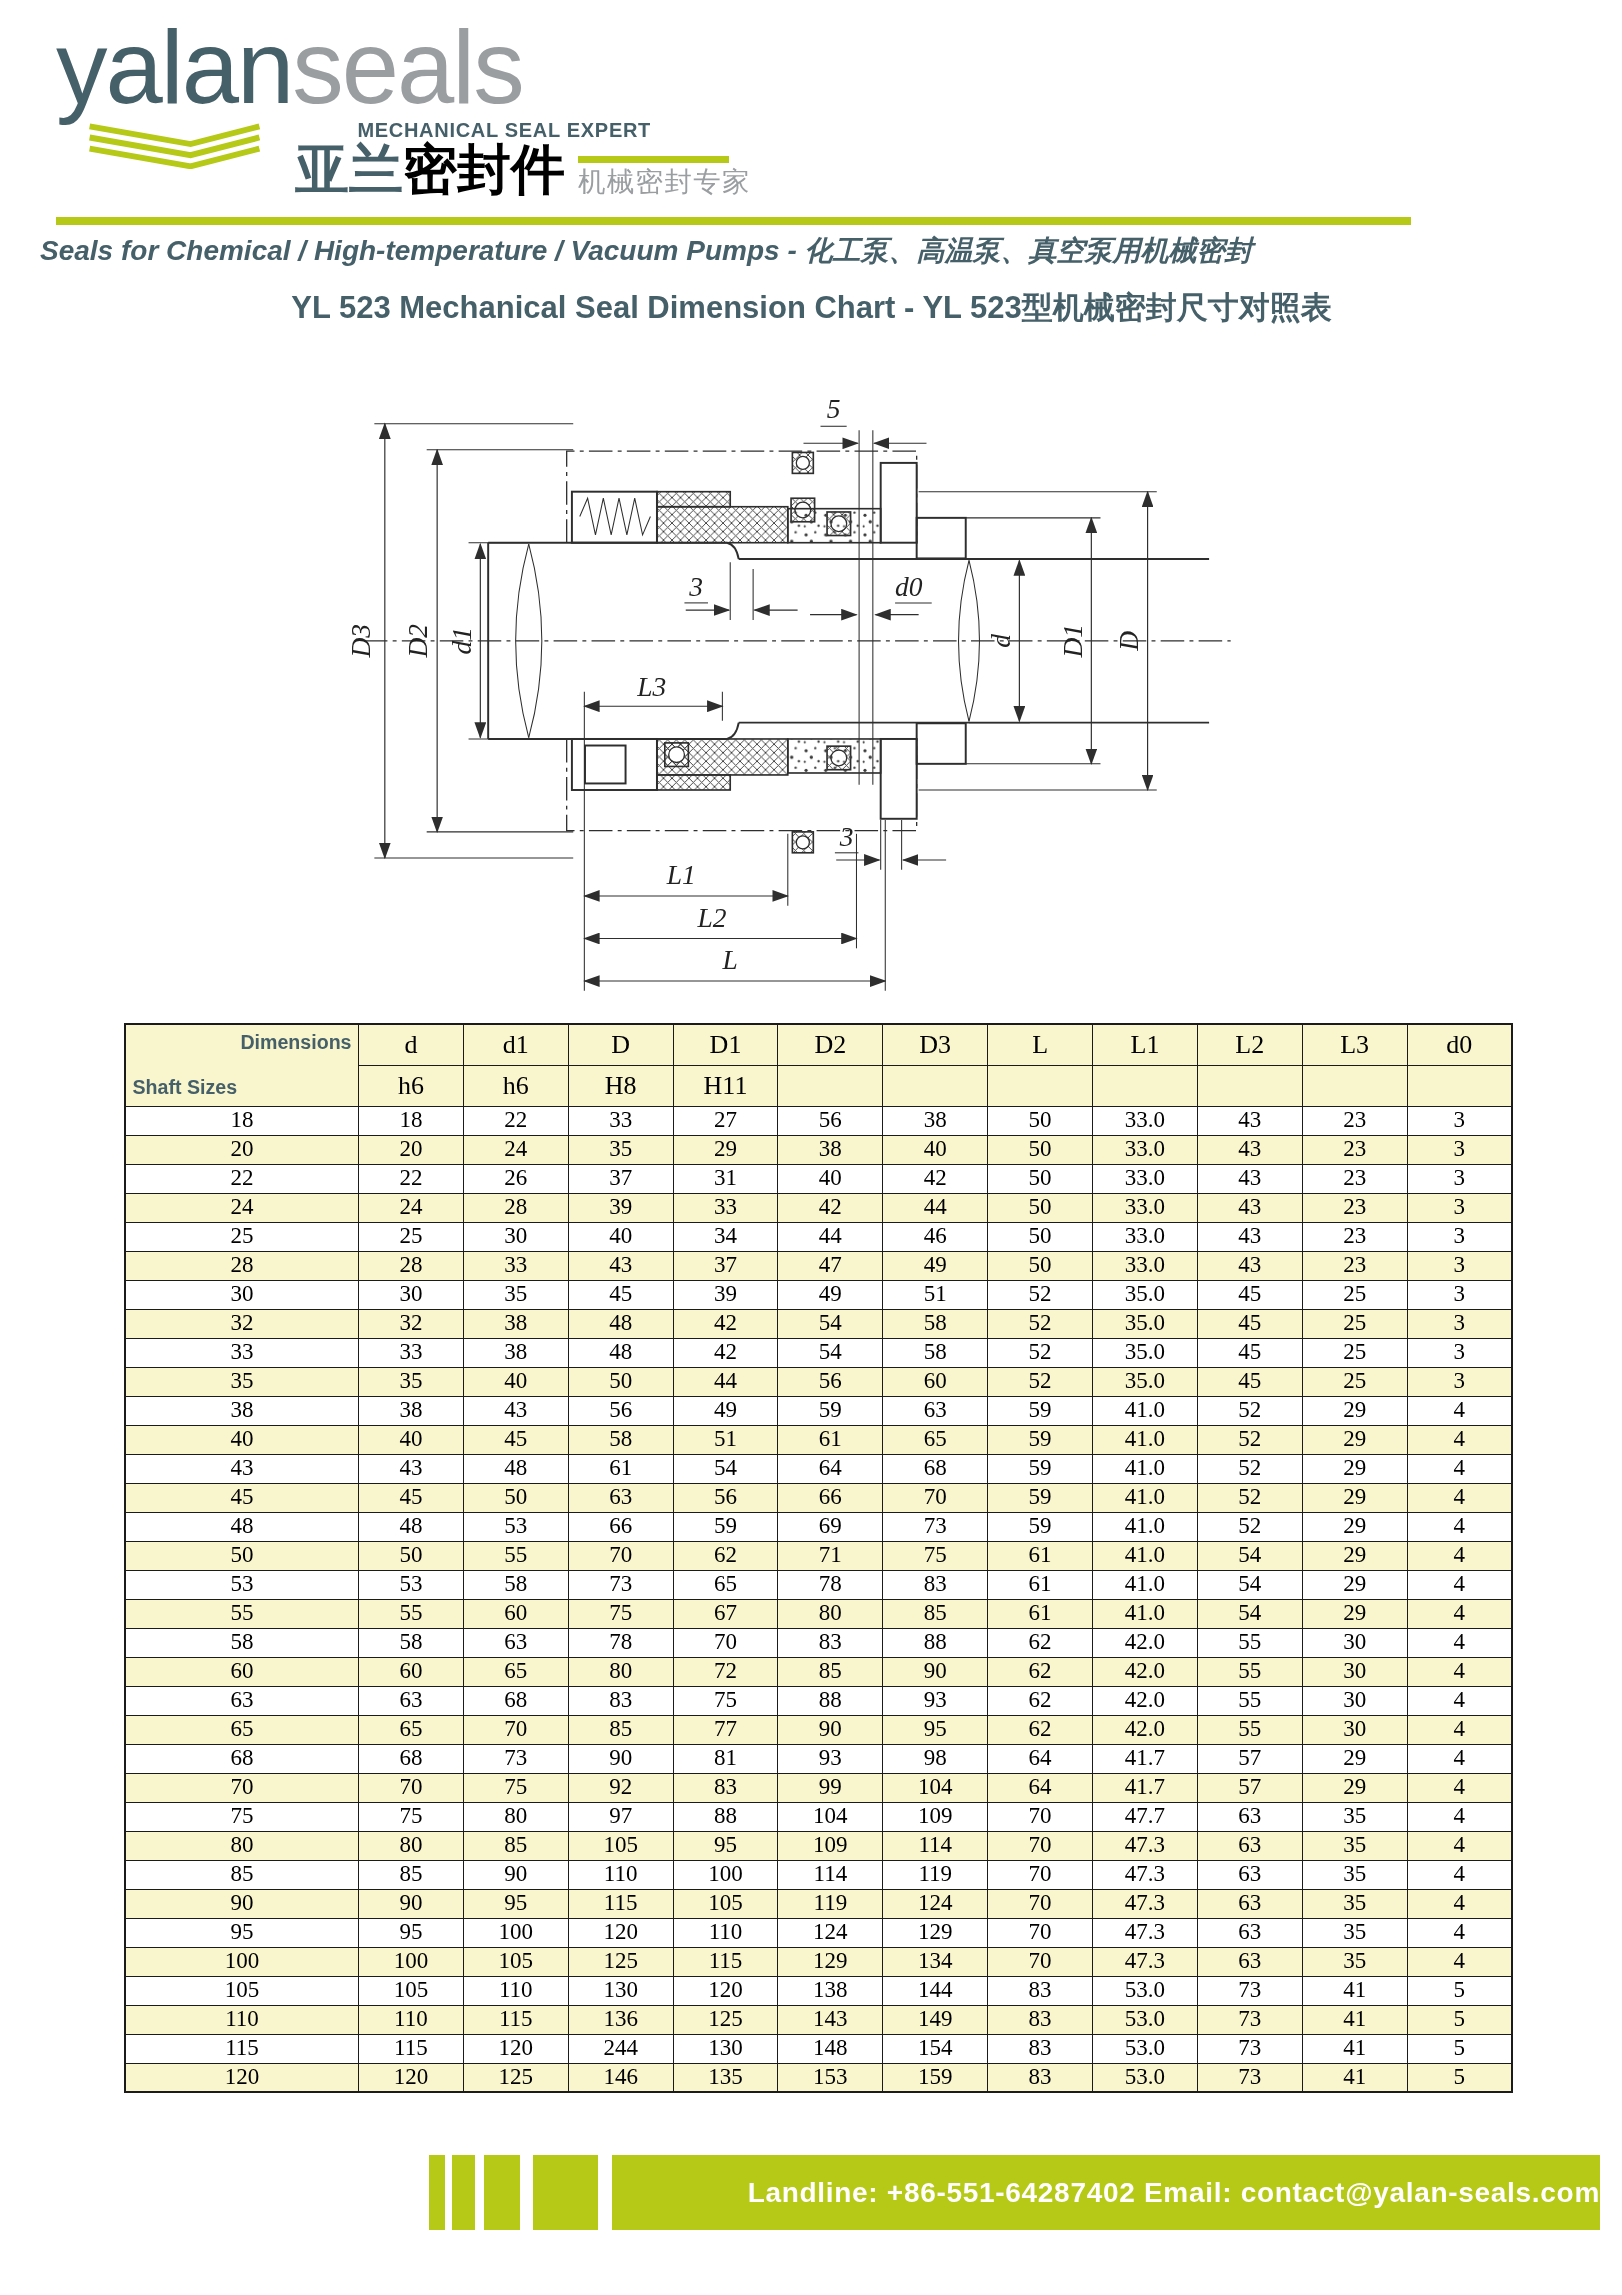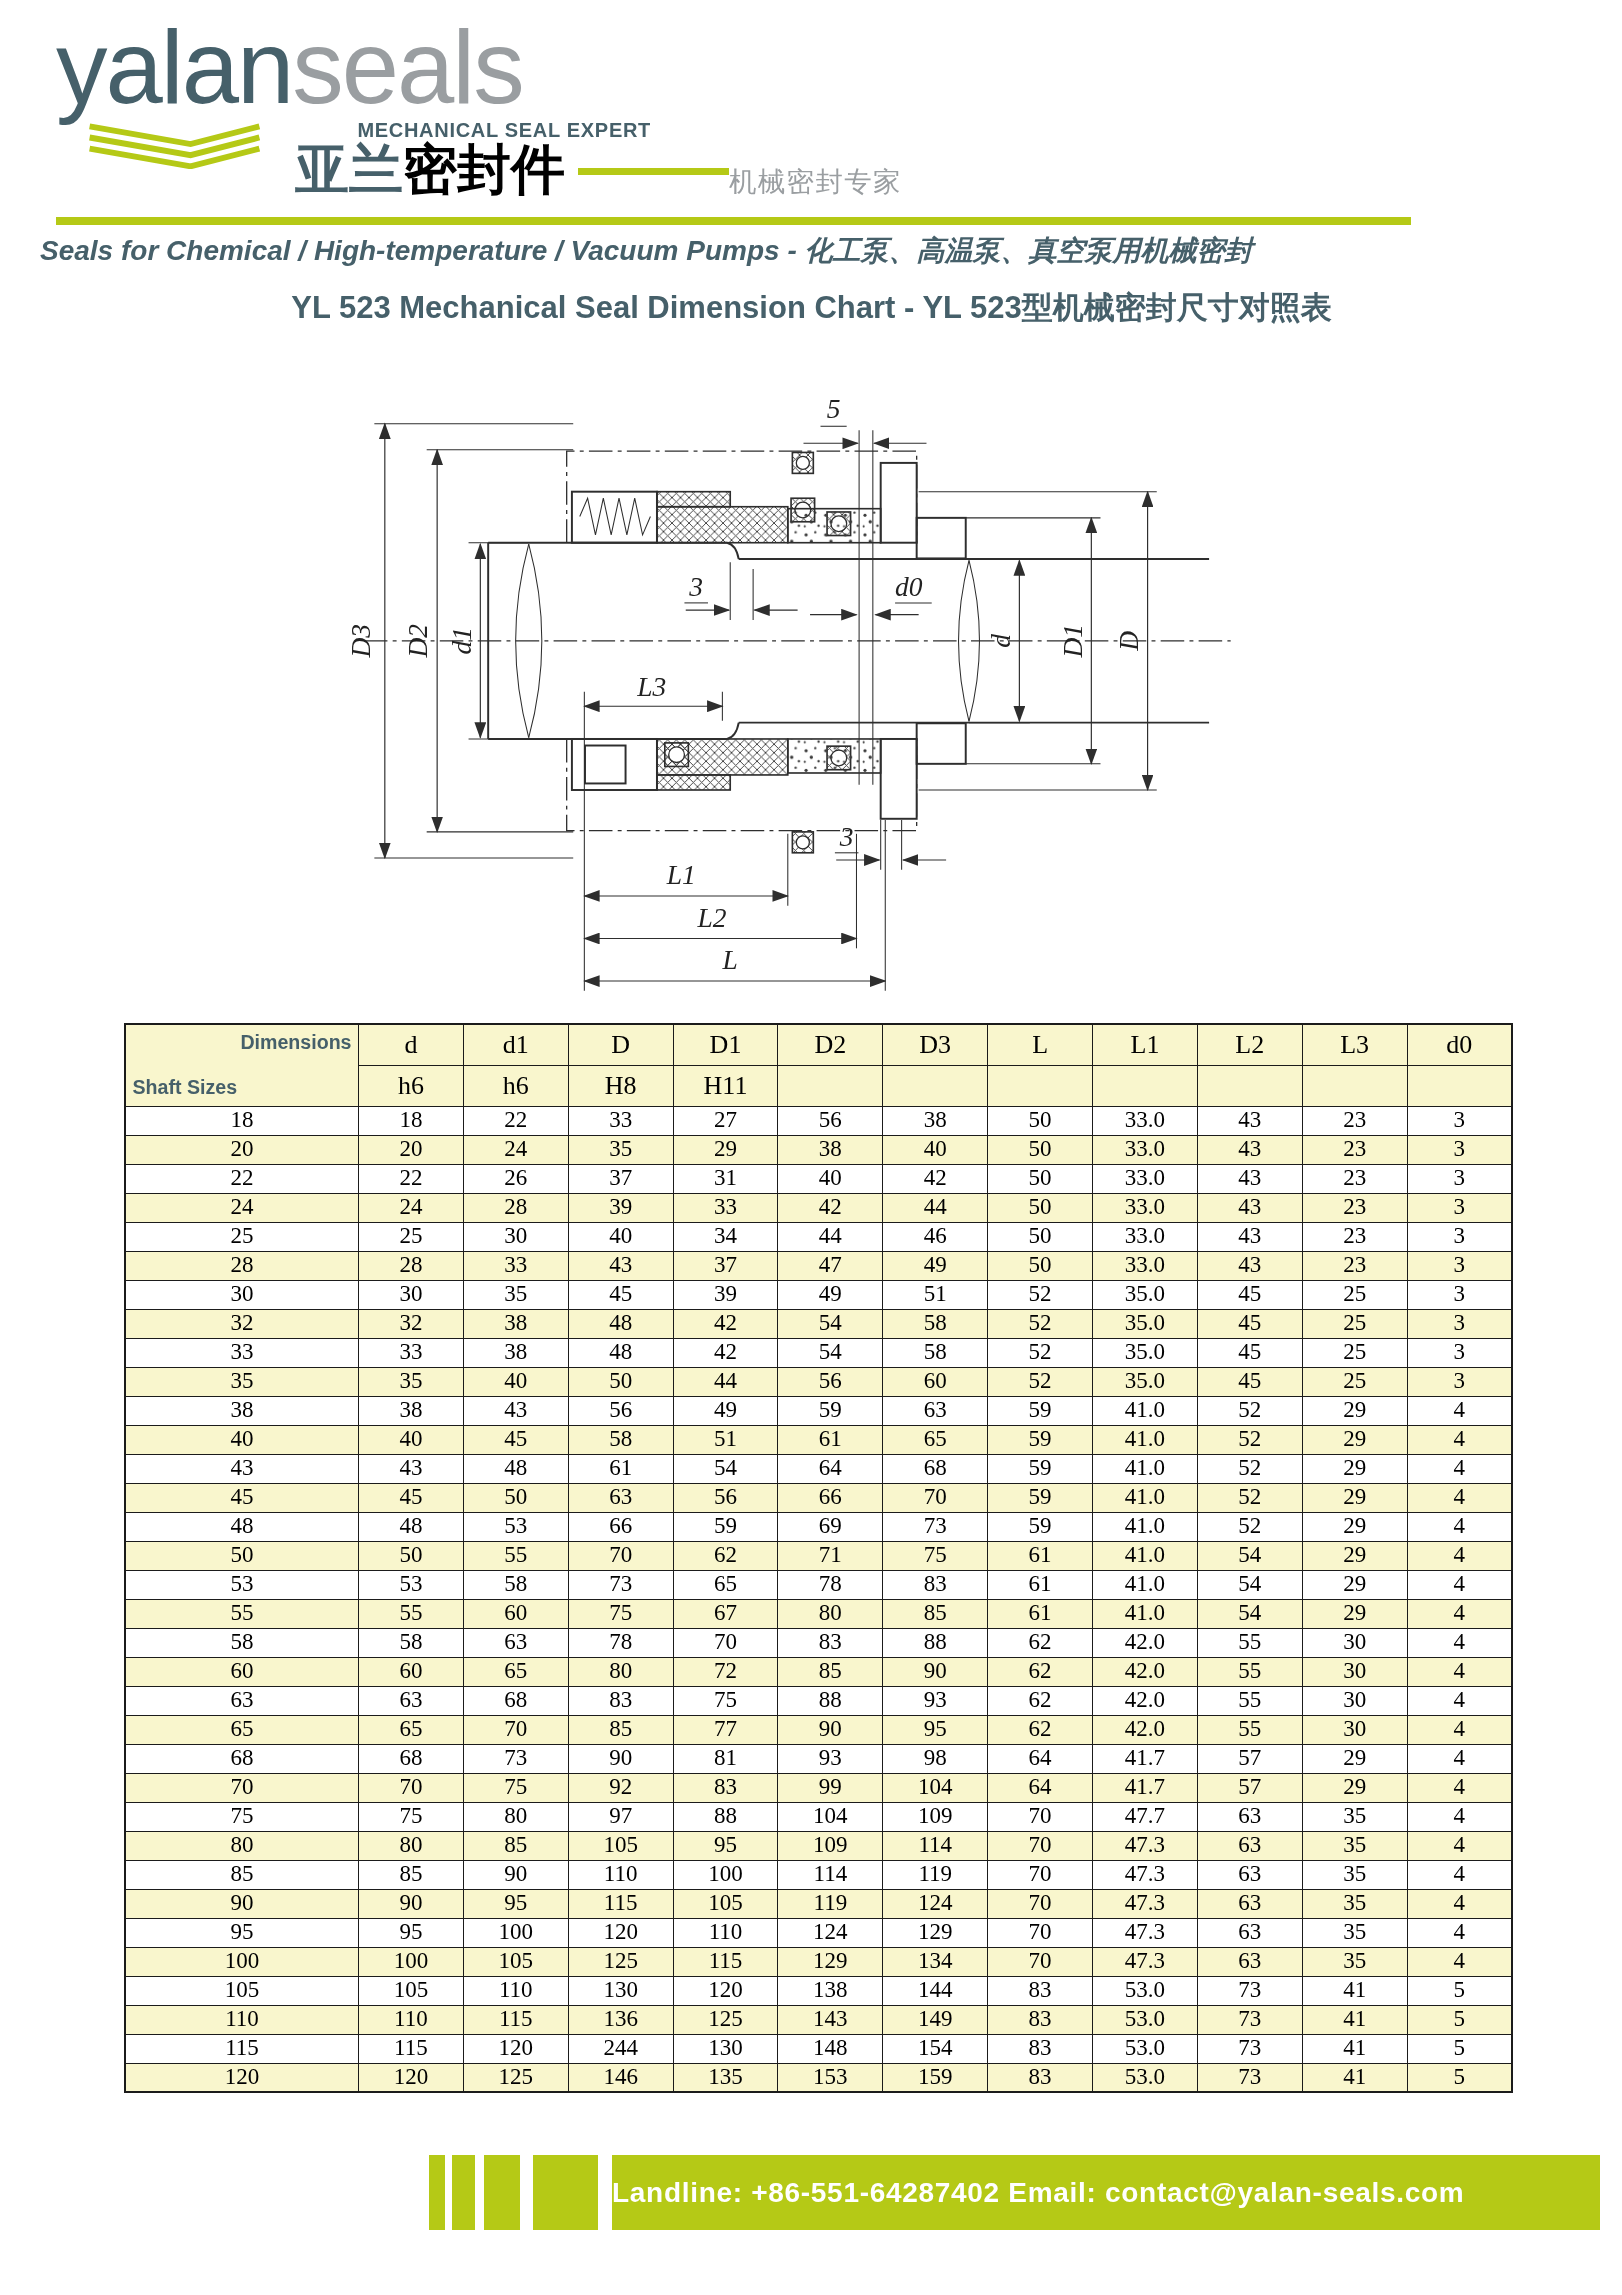--- a/index.html
+++ b/index.html
@@ -11,21 +11,21 @@
   .wordmark{position:absolute;left:0;top:0;font-size:103px;line-height:1;letter-spacing:-2px;}
   .wm-yalan{color:#46606a;}
   .wm-seals{color:#9a9ea1;}
   .chevrons{position:absolute;left:31px;top:107px;}
   .logo-tagline{position:absolute;right:0;top:103px;font-size:20px;font-weight:bold;
         color:#46606a;letter-spacing:0.7px;white-space:nowrap;}
   .cn-row{position:absolute;left:239px;top:126px;display:flex;align-items:flex-end;gap:13px;white-space:nowrap;}
   .cn-name{font-size:54px;font-weight:bold;line-height:1;}
   .cn-name .p1{color:#46606a;}
   .cn-name .p2{color:#000000;}
-  .cn-side{display:flex;flex-direction:row;align-items:flex-start;}
+  .cn-side{display:flex;flex-direction:column;align-items:flex-start;}
   .green-dash{width:151px;height:7.2px;background:#b5c916;margin-bottom:5.2px;}
   .cn-tagline{font-size:27.5px;color:#9a9ea1;letter-spacing:1.3px;line-height:1;}
 
   
   .divider{position:absolute;left:56px;top:217px;width:1355px;height:7.9px;background:#b5c916;}
   .subtitle{position:absolute;left:40px;top:232px;width:1505px;font-size:28px;font-weight:bold;
         font-style:italic;color:#46606a;white-space:nowrap;}
   .title{position:absolute;left:0;top:287px;width:1623px;margin:0;text-align:center;
         font-size:31px;font-weight:bold;color:#46606a;}
 
@@ -59,21 +59,21 @@
   .corner .c-bottom{position:absolute;bottom:7.9px;left:6.5px;
         font-family:"Liberation Sans",sans-serif;font-size:19.6px;font-weight:bold;color:#46606a;}
 
   
   .footer{position:absolute;left:0;top:2155px;width:1623px;height:75px;}
   .fblock{position:absolute;top:0;height:75px;background:#b5c916;}
   .fb1{left:429px;width:16.4px;}
   .fb2{left:452px;width:23px;}
   .fb3{left:484px;width:36px;}
   .fb4{left:533px;width:65px;}
-  .fbar{left:612px;width:988px;display:flex;align-items:center;justify-content:flex-start;}
+  .fbar{left:612px;width:988px;display:flex;align-items:center;justify-content:flex-end;}
   .fbar .ftext{color:#ffffff;font-size:28px;font-weight:bold;letter-spacing:0.7px;white-space:nowrap;}
 </style>
 </head>
 <body>
 
 <div class="page">
 
   <header class="logo-block">
     <div class="wordmark"><span class="wm-yalan">yalan</span><span class="wm-seals">seals</span></div>
     <svg class="chevrons" width="175" height="46" viewBox="0 0 267 70">

